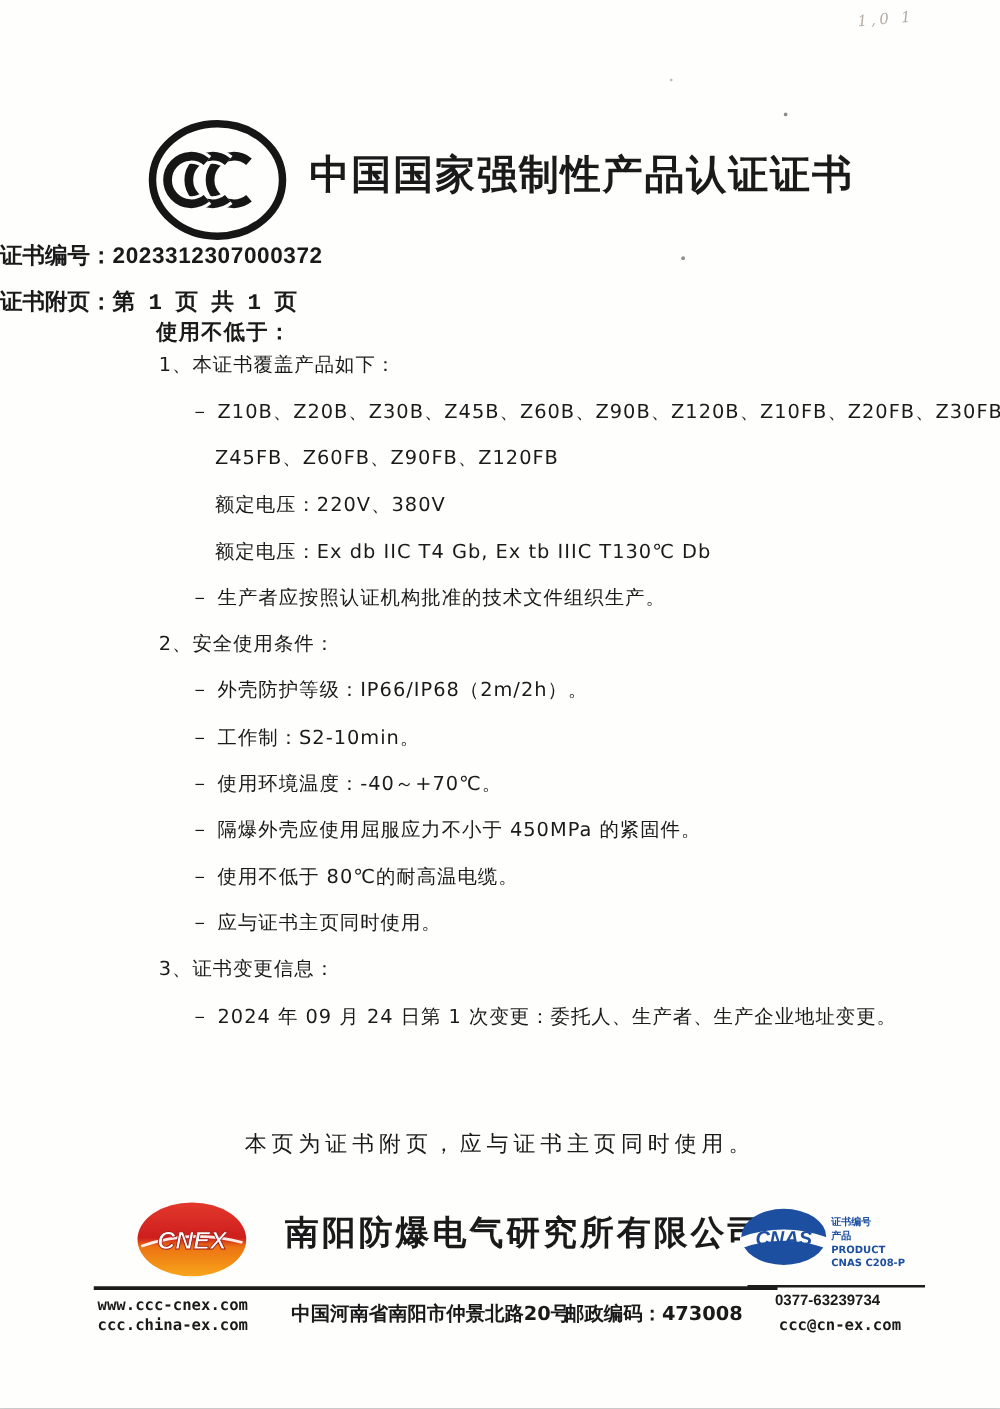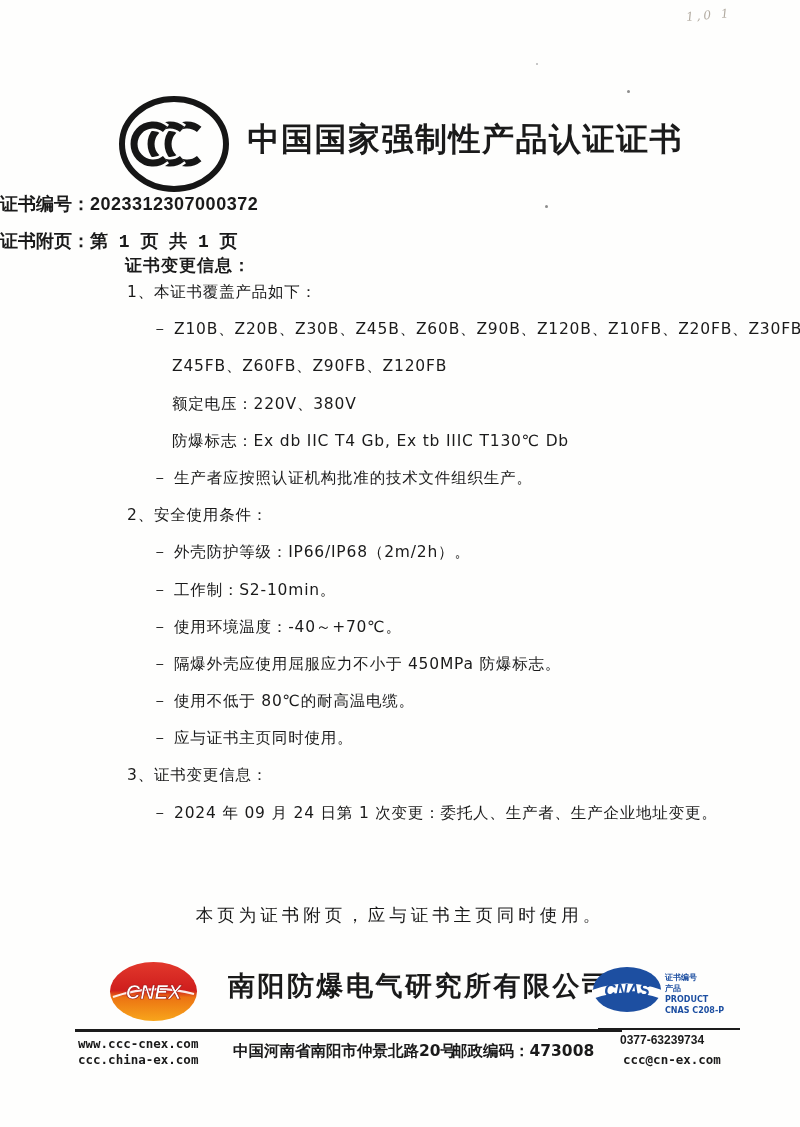--- a/index.html
+++ b/index.html
@@ -108,34 +108,34 @@
   </div>
   <div class="doc-title">中国国家强制性产品认证证书</div>
 
   <div class="cert-row cert-no">
     <span>证书编号：</span><span class="num">2023312307000372</span>
   </div>
   <div class="cert-row cert-pg">
     <span>证书附页：</span><span>第 1 页  共 1 页</span>
   </div>
 
-  <div class="section-heading">证书变更信息：</div>
+  <div class="section-heading">使用不低于：</div>
 
   <div class="body-lines">
       <div class="bline ind1">1、本证书覆盖产品如下：</div>
       <div class="bline ind2">－ Z10B、Z20B、Z30B、Z45B、Z60B、Z90B、Z120B、Z10FB、Z20FB、Z30FB、</div>
       <div class="bline ind3">Z45FB、Z60FB、Z90FB、Z120FB</div>
       <div class="bline ind3">额定电压：220V、380V</div>
-      <div class="bline ind3">防爆标志：Ex db IIC T4 Gb, Ex tb IIIC T130℃ Db</div>
+      <div class="bline ind3">额定电压：Ex db IIC T4 Gb, Ex tb IIIC T130℃ Db</div>
       <div class="bline ind2">－ 生产者应按照认证机构批准的技术文件组织生产。</div>
       <div class="bline ind1">2、安全使用条件：</div>
       <div class="bline ind2">－ 外壳防护等级：IP66/IP68（2m/2h）。</div>
       <div class="bline ind2">－ 工作制：S2-10min。</div>
       <div class="bline ind2">－ 使用环境温度：-40～+70℃。</div>
-      <div class="bline ind2">－ 隔爆外壳应使用屈服应力不小于 450MPa 防爆标志。</div>
+      <div class="bline ind2">－ 隔爆外壳应使用屈服应力不小于 450MPa 的紧固件。</div>
       <div class="bline ind2">－ 使用不低于 80℃的耐高温电缆。</div>
       <div class="bline ind2">－ 应与证书主页同时使用。</div>
       <div class="bline ind1">3、证书变更信息：</div>
       <div class="bline ind2">－ 2024 年 09 月 24 日第 1 次变更：委托人、生产者、生产企业地址变更。</div>
     </div>
 
   <div class="notice">本页为证书附页，应与证书主页同时使用。</div>
 
   <div class="cnex-logo">
     <svg width="89" height="61" viewBox="0 0 89 61">

